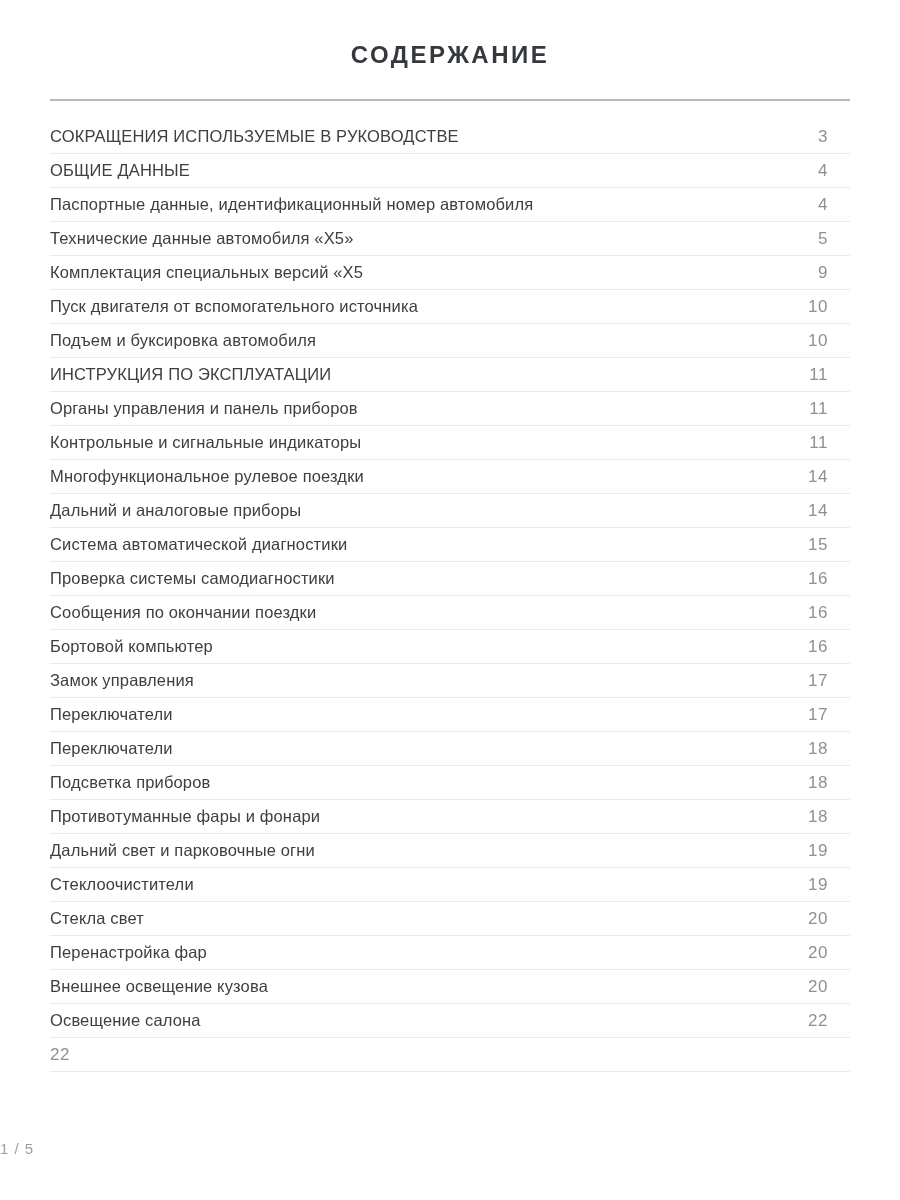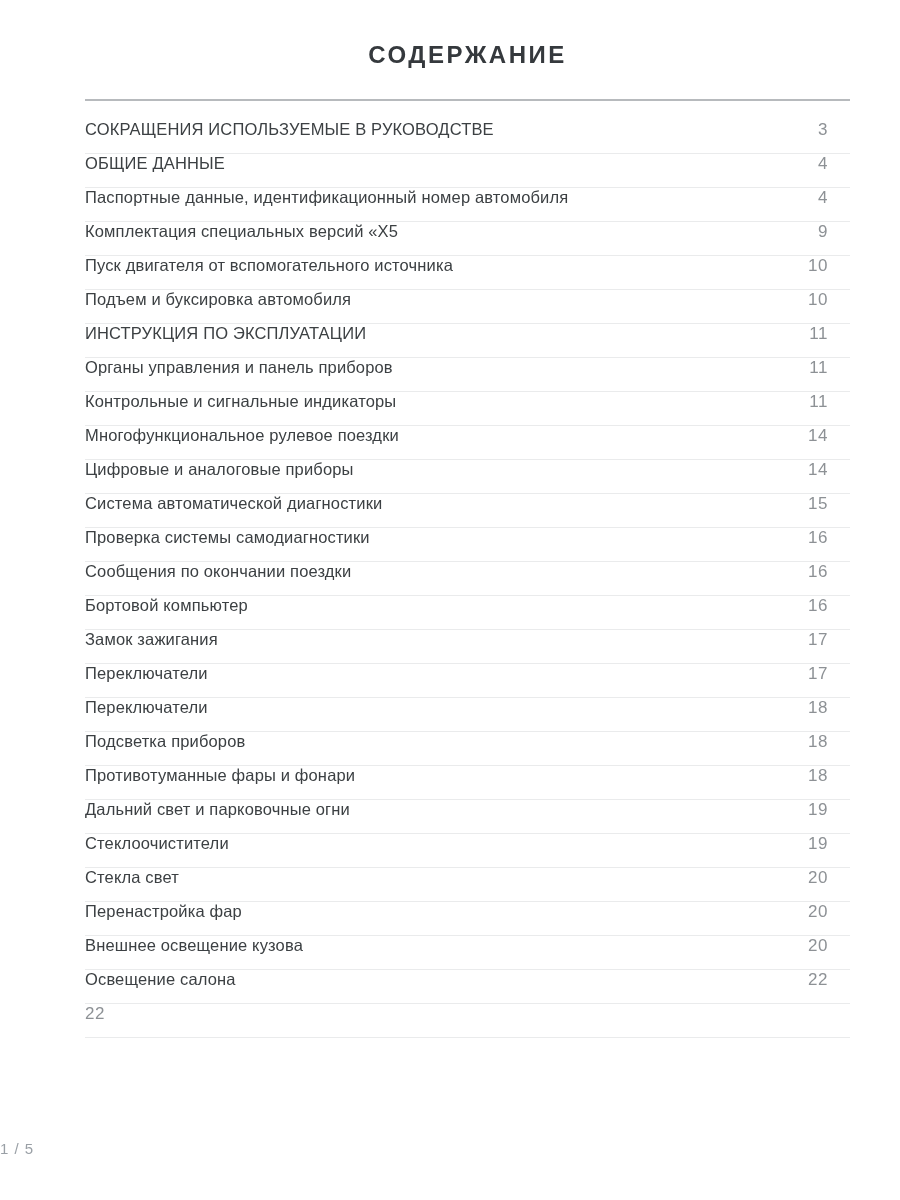--- a/index.html
+++ b/index.html
@@ -9,42 +9,41 @@
     height: 1200px;
     font-family: "Liberation Sans", sans-serif;
     position: relative;
     overflow: hidden;
   }
   .page {
     width: 900px;
     height: 1200px;
     background: #ffffff;
     position: relative;
-    padding-left: 35px;
   }
   .title {
     padding-top: 42px;
     text-align: center;
     font-size: 24px;
     line-height: 26px;
     font-weight: 700;
     letter-spacing: 2.5px;
     color: #35393d;
   }
   .divider {
     margin: 31px 50px 0 50px;
     border-top: 2px solid #b7babd;
   }
   .toc {
     margin: 19px 50px 0 50px;
   }
   .toc-row {
     height: 34px;
     display: flex;
-    align-items: flex-start;
+    align-items: center;
     justify-content: space-between;
     border-bottom: 1px solid #eaebec;
     cursor: pointer;
   }
   .toc-label {
     font-size: 16.5px;
     letter-spacing: 0.15px;
     color: #3c4043;
     white-space: nowrap;
     overflow: hidden;
@@ -86,20 +85,24 @@
   <div class="toc-row">
     <span class="toc-label">ОБЩИЕ ДАННЫЕ</span>
     <span class="toc-page">4</span>
   </div>
 
   <div class="toc-row">
     <span class="toc-label">Паспортные данные, идентификационный номер автомобиля</span>
     <span class="toc-page">4</span>
   </div>
 
+  <div class="toc-row">
+    <span class="toc-label">Технические данные автомобиля «Х5»</span>
+    <span class="toc-page">5</span>
+  </div>
 
   <div class="toc-row">
     <span class="toc-label">Комплектация специальных версий «Х5</span>
     <span class="toc-page">9</span>
   </div>
 
   <div class="toc-row">
     <span class="toc-label">Пуск двигателя от вспомогательного источника</span>
     <span class="toc-page">10</span>
   </div>
@@ -123,21 +126,21 @@
     <span class="toc-label">Контрольные и сигнальные индикаторы</span>
     <span class="toc-page">11</span>
   </div>
 
   <div class="toc-row">
     <span class="toc-label">Многофункциональное рулевое поездки</span>
     <span class="toc-page">14</span>
   </div>
 
   <div class="toc-row">
-    <span class="toc-label">Цифровые и аналоговые приборы</span>
+    <span class="toc-label">Дальний и аналоговые приборы</span>
     <span class="toc-page">14</span>
   </div>
 
   <div class="toc-row">
     <span class="toc-label">Система автоматической диагностики</span>
     <span class="toc-page">15</span>
   </div>
 
   <div class="toc-row">
     <span class="toc-label">Проверка системы самодиагностики</span>
@@ -148,21 +151,21 @@
     <span class="toc-label">Сообщения по окончании поездки</span>
     <span class="toc-page">16</span>
   </div>
 
   <div class="toc-row">
     <span class="toc-label">Бортовой компьютер</span>
     <span class="toc-page">16</span>
   </div>
 
   <div class="toc-row">
-    <span class="toc-label">Замок зажигания</span>
+    <span class="toc-label">Замок управления</span>
     <span class="toc-page">17</span>
   </div>
 
   <div class="toc-row">
     <span class="toc-label">Переключатели</span>
     <span class="toc-page">17</span>
   </div>
 
   <div class="toc-row">
     <span class="toc-label">Переключатели</span>

